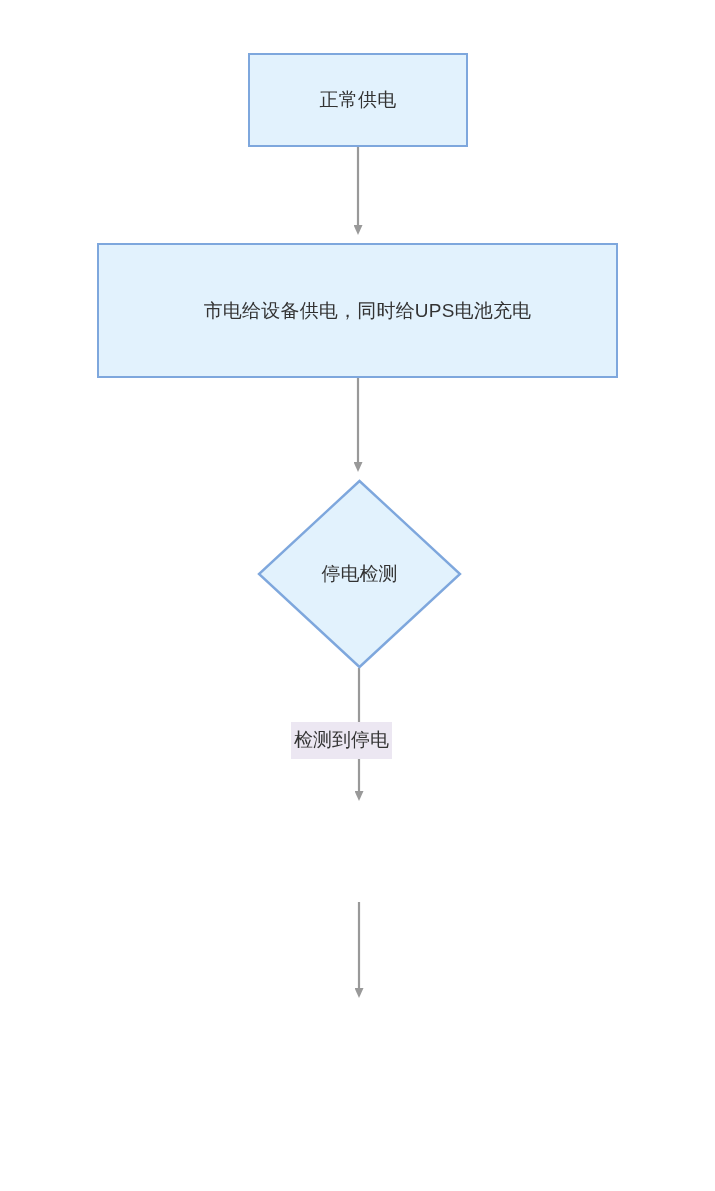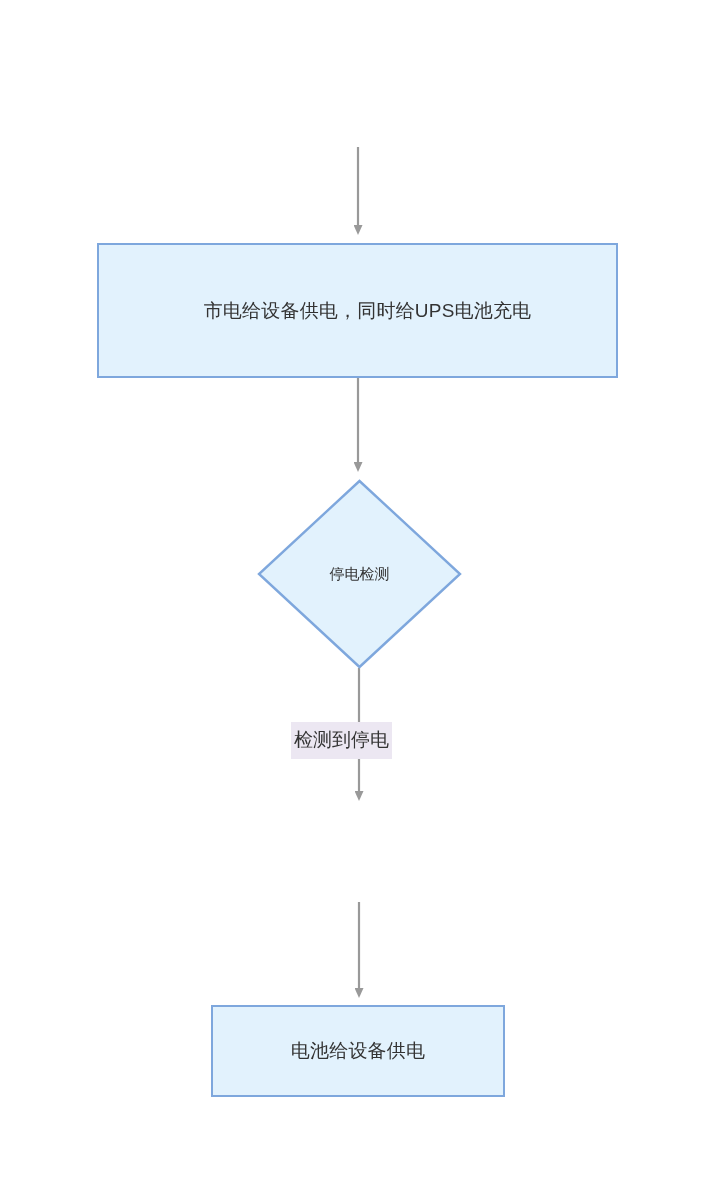--- a/index.html
+++ b/index.html
@@ -45,21 +45,21 @@
   .diamond-label {
     position: absolute;
     left: 0;
     top: 0;
     width: 100%;
     height: 100%;
     display: flex;
     align-items: center;
     justify-content: center;
     color: #333333;
-    font-size: 15px;
+    font-size: 19px;
     text-align: center;
     pointer-events: none;
   }
   .edge-svg {
     position: absolute;
     left: 0;
     top: 0;
     width: 715px;
     height: 1191px;
     pointer-events: none;
@@ -96,32 +96,32 @@
 
     <g>
       <path d="M359,668 L359,793" stroke="#999999" stroke-width="2.2" fill="none" marker-end="url(#arrowhead)"></path>
     </g>
 
     <g>
       <path d="M359,902 L359,990" stroke="#999999" stroke-width="2.2" fill="none" marker-end="url(#arrowhead)"></path>
     </g>
   </svg>
 
+  <div class="node" style="left:248px; top:53px; width:220px; height:94px;">
+    <span class="node-text">正常供电</span>
+  </div>
 
   <div class="node" style="left:97px; top:243px; width:521px; height:135px; padding-left:40px; padding-right:20px;">
     <span class="node-text">市电给设备供电，同时给UPS电池充电</span>
   </div>
 
   <div class="diamond-wrap" style="left:257px; top:479px; width:205px; height:190px;">
     <svg width="205" height="190" viewBox="0 0 205 190" xmlns="http://www.w3.org/2000/svg">
       <polygon points="102.5,2 203,95 102.5,188 2,95" fill="#e2f2fd" stroke="#7ea7dd" stroke-width="2.4"></polygon>
     </svg>
     <div class="diamond-label">停电检测</div>
   </div>
 
   <div class="edge-label" style="left:291px; top:722px;">检测到停电</div>
 
 
-  <div class="node" style="left:211px; top:1005px; width:294px; height:92px;">
-    <span class="node-text">电池给设备供电</span>
-  </div>
 
 </div>
 
 </body></html>

